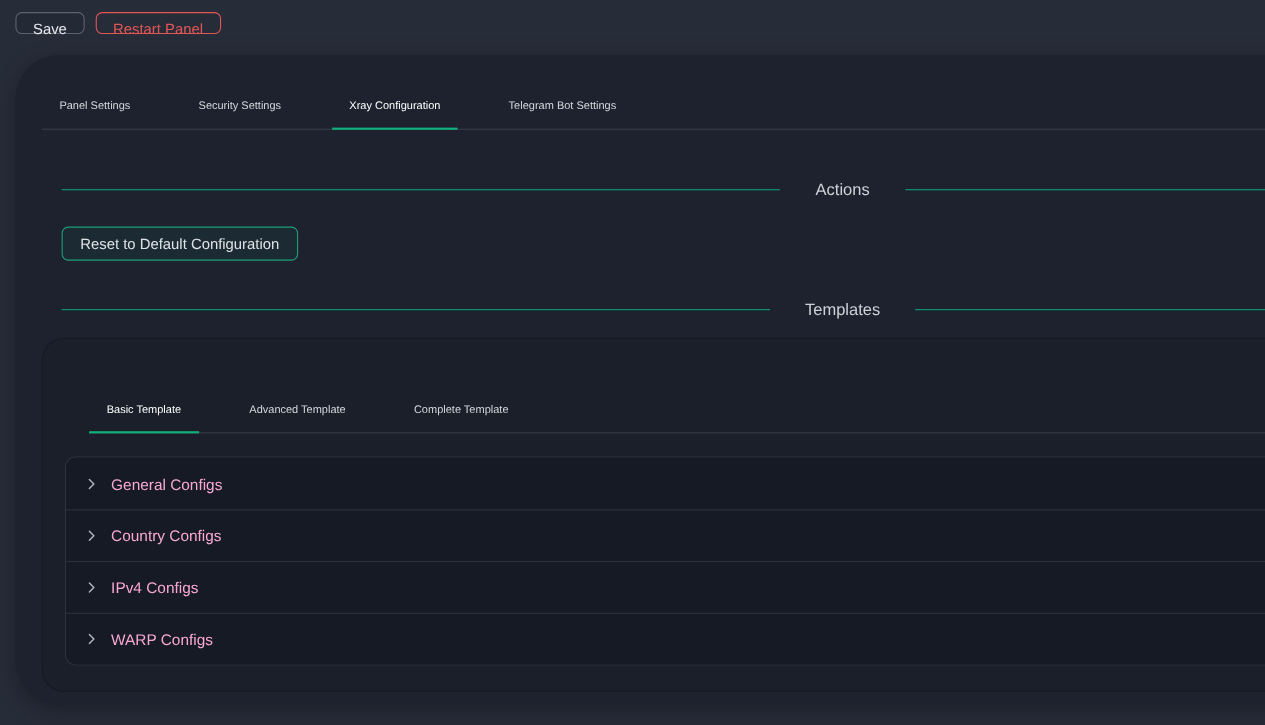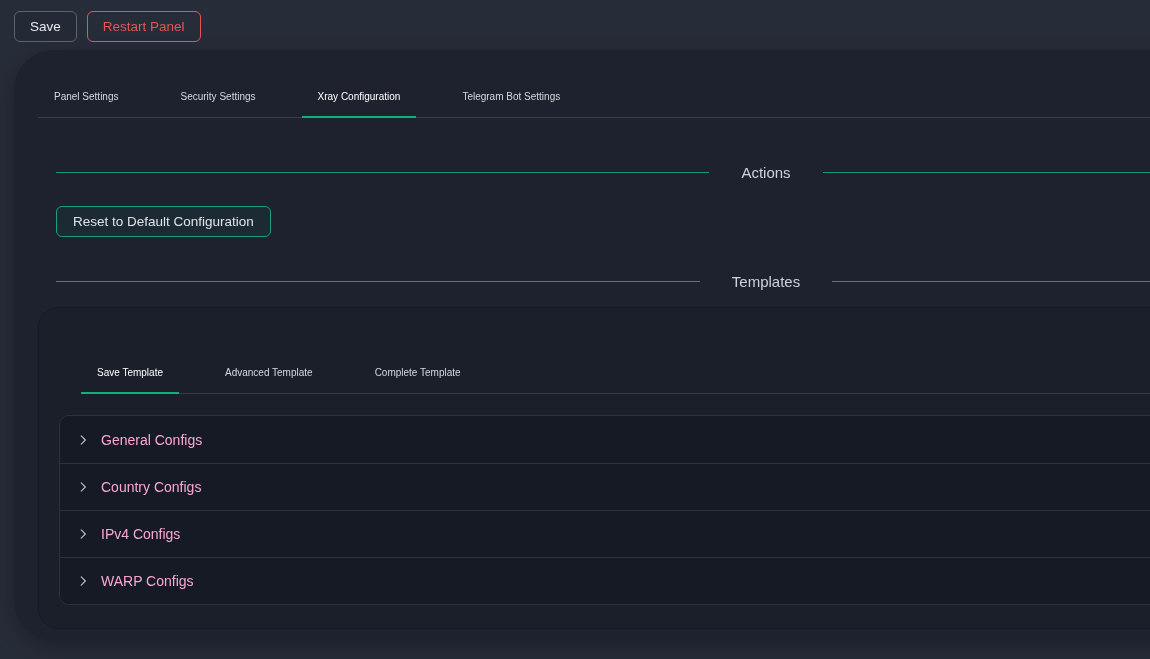--- a/index.html
+++ b/index.html
@@ -13,21 +13,21 @@
 
   
   .topbar {
     height: 50px;
     padding: 11px 0 0 14px;
     display: flex;
     gap: 10px;
     align-items: flex-start;
   }
   .btn {
-    height: 31px;
+    height: 20px;
     padding: 0 15px;
     border-radius: 6px;
     font-size: 13.5px;
     line-height: 29px;
     cursor: pointer;
     background: transparent;
     font-family: "Liberation Sans", sans-serif;
   }
   .btn-save {
     background: #242936;
@@ -193,21 +193,21 @@
   <div class="divider templates">
     <div class="line"></div>
     <div class="label">Templates</div>
     <div class="line"></div>
   </div>
 
   
   <div class="inner-card">
 
     <div class="inner-tabs">
-      <div class="tab active">Save Template</div>
+      <div class="tab active">Basic Template</div>
       <div class="tab">Advanced Template</div>
       <div class="tab">Complete Template</div>
     </div>
 
     <div class="accordion">
 
       <div class="acc-header">
         <span class="acc-chevron">
           <svg width="14" height="14" viewBox="0 0 24 24" fill="none" stroke="currentColor" stroke-width="2.2" stroke-linecap="round" stroke-linejoin="round">
             <polyline points="9 5 16 12 9 19"></polyline>

